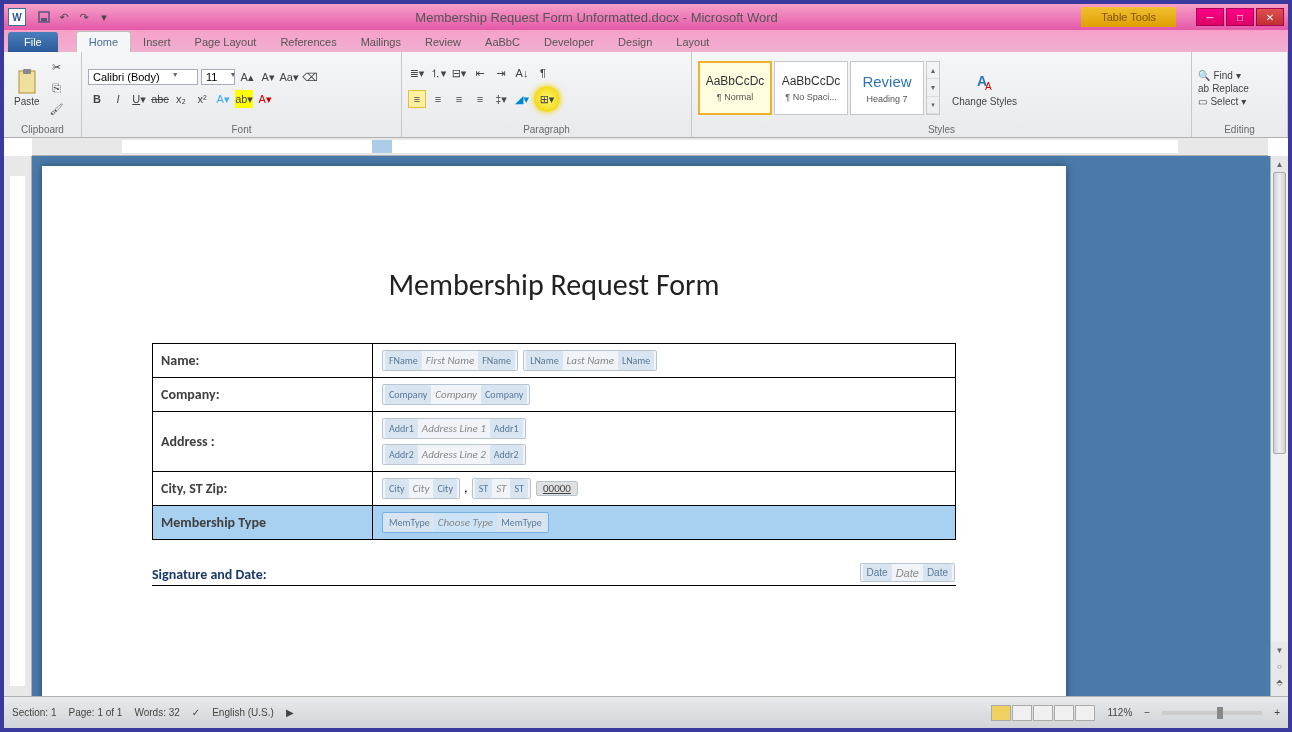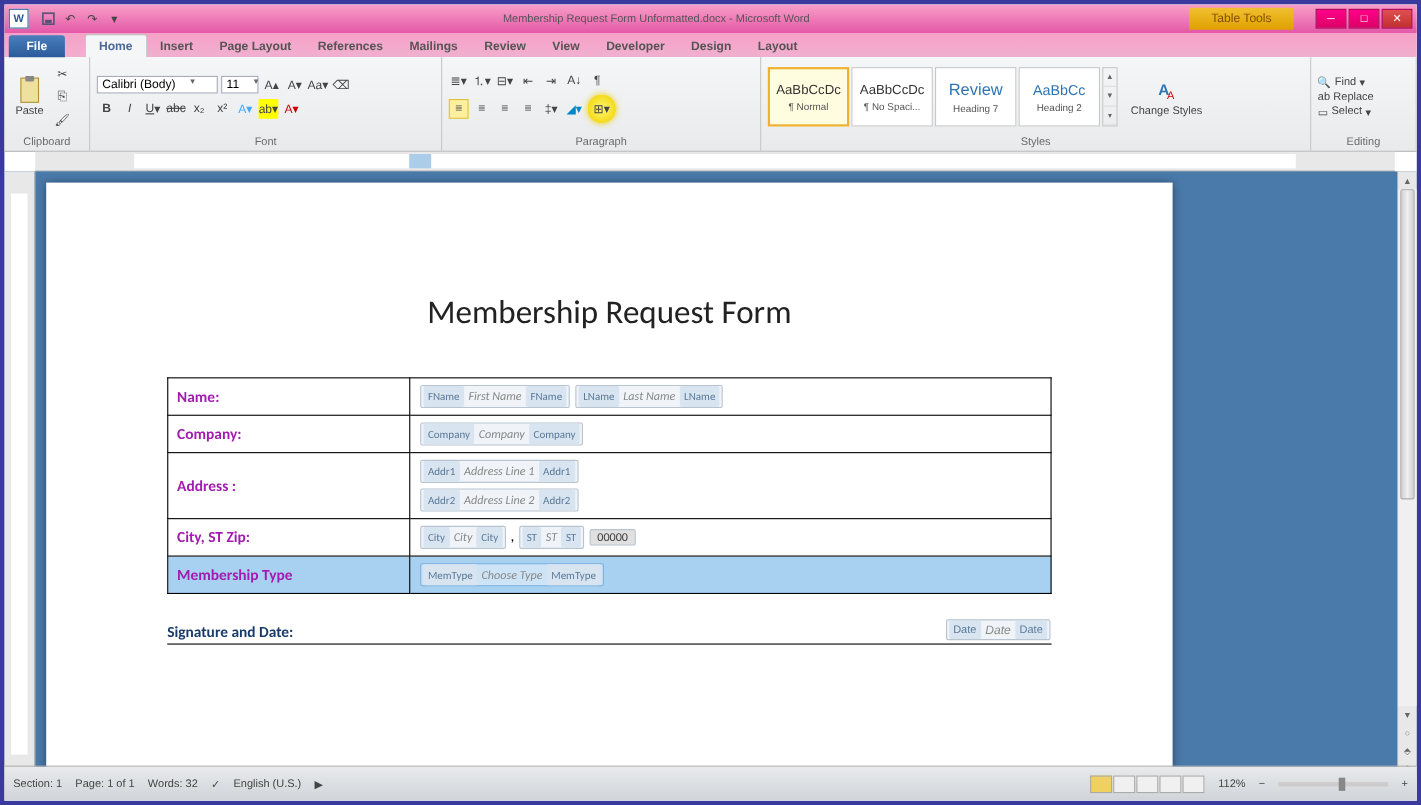--- a/index.html
+++ b/index.html
@@ -3,28 +3,28 @@
 <meta charset="utf-8">
 <style>
 * { box-sizing: border-box; margin: 0; padding: 0; }
 body { font-family: "Segoe UI", Tahoma, sans-serif; font-size: 11px; background: #fff; border: 4px solid #3a3a9e; width: 1292px; height: 732px; overflow: hidden; position: relative; }
 
 
 .titlebar { height: 26px; background: linear-gradient(#f7a0c8, #e458a8); display: flex; align-items: center; padding: 0 4px; color: #4a4a4a; }
 .titlebar .word-icon { width: 18px; height: 18px; background: #fff; border: 1px solid #3a6ea5; display: flex; align-items: center; justify-content: center; color: #2b579a; font-weight: bold; font-size: 10px; margin-right: 6px; }
 .titlebar .qat { display: flex; gap: 4px; margin-left: 4px; }
 .titlebar .qat-btn { width: 16px; height: 16px; display: flex; align-items: center; justify-content: center; color: #444; }
-.titlebar .title-text { flex: 1; text-align: center; font-size: 10px; color: #555; }
+.titlebar .title-text { flex: 1; text-align: center; font-size: 13px; color: #555; }
 .titlebar .tabtools { background: linear-gradient(#f0c030, #e0a000); padding: 4px 20px; font-size: 11px; color: #805000; border-radius: 2px 2px 0 0; margin-right: 20px; }
 .titlebar .winbtns { display: flex; gap: 2px; }
 .titlebar .winbtn { width: 28px; height: 18px; background: linear-gradient(#f08, #d06); border: 1px solid #a05; display: flex; align-items: center; justify-content: center; color: #fff; font-size: 10px; }
 .titlebar .winbtn.close { background: linear-gradient(#e05050, #c03030); }
 
 
-.ribbon-tabs { height: 22px; background: linear-gradient(#f7a0c8, #f0b0d0); display: flex; align-items: flex-end; padding-left: 4px; font-weight: bold; }
+.ribbon-tabs { height: 22px; background: linear-gradient(#f7a0c8, #f0b0d0); display: flex; align-items: flex-end; padding-left: 4px; }
 .ribbon-tabs .file-tab { background: linear-gradient(#4a7ebb, #2b5a9b); color: #fff; padding: 4px 16px; font-size: 11px; border-radius: 3px 3px 0 0; margin-right: 2px; }
 .ribbon-tabs .tab { padding: 4px 12px; font-size: 11px; color: #555; cursor: pointer; }
 .ribbon-tabs .tab.active { background: #f5f6f7; border-radius: 3px 3px 0 0; border: 1px solid #c0c0c0; border-bottom: none; color: #4a6a9a; margin-left: 16px; }
 
 
 .ribbon { height: 86px; background: linear-gradient(#f5f6f7, #e8eaec); border-bottom: 1px solid #b0b0b0; display: flex; }
 .ribbon-group { border-right: 1px solid #c8c8c8; padding: 2px 6px; display: flex; flex-direction: column; justify-content: space-between; }
 .ribbon-group-label { text-align: center; font-size: 10px; color: #6a6a6a; padding-top: 2px; }
 .ribbon-group-body { flex: 1; display: flex; align-items: center; gap: 4px; }
 
@@ -62,27 +62,27 @@
 .doc-area { position: absolute; top: 152px; left: 0; right: 0; bottom: 22px; background: #3a6a9a; display: flex; }
 .ruler-v { width: 28px; background: #e8e8e8; border-right: 1px solid #b0b0b0; position: relative; }
 .ruler-v .white { position: absolute; top: 20px; bottom: 20px; left: 6px; right: 6px; background: #fff; }
 .doc-scroll { flex: 1; overflow: hidden; background: #4a7aaa; padding: 10px 18px 10px 10px; }
 .page { background: #fff; width: 1024px; min-height: 560px; box-shadow: 0 0 8px rgba(0,0,0,0.4); padding: 100px 110px 40px; position: relative; }
 
 .doc-title { font-family: Calibri, sans-serif; font-size: 30px; text-align: center; color: #222; margin-bottom: 40px; }
 
 .form-table { width: 100%; border-collapse: collapse; }
 .form-table td { border: 1.5px solid #000; padding: 5px 8px; vertical-align: middle; font-size: 14px; font-family: Calibri, sans-serif; }
-.form-table td.label { width: 220px; font-weight: bold; color: #a21caf; }
+.form-table td.label { width: 220px; font-weight: bold; color: #404040; }
 .form-table tr.sel td { background: #a8d0f0; }
 
 .cc { display: inline-flex; align-items: center; border: 1px solid #b8c4d0; background: #f0f4f8; border-radius: 2px; padding: 0 2px; margin: 1px; font-size: 11px; }
 .cc .tag { background: #d8e4f0; color: #5a7a9a; padding: 3px 4px; font-size: 10px; border-radius: 2px; }
 .cc .ph { color: #888; padding: 0 4px; font-style: italic; }
-.cc .val { color: #444; padding: 0 4px; }
+.cc .val { color: #444; padding: 0 4px; text-decoration: underline; }
 .cc.sel { background: #cde4f7; border-color: #7ab0e0; }
 
 .sig-row { margin-top: 22px; display: flex; align-items: flex-end; border-bottom: 1.5px solid #000; padding-bottom: 2px; }
 .sig-label { font-weight: bold; font-size: 14px; font-family: Calibri; color: #1a3a6a; }
 .sig-spacer { flex: 1; }
 
 
 .vscroll { width: 18px; background: #e8e8e8; border-left: 1px solid #b0b0b0; display: flex; flex-direction: column; }
 .vscroll .arr { height: 16px; display: flex; align-items: center; justify-content: center; font-size: 8px; color: #666; }
 .vscroll .track { flex: 1; background: #f0f0f0; position: relative; }
@@ -127,21 +127,21 @@
 </div>
 
 <div class="ribbon-tabs">
   <div class="file-tab">File</div>
   <div class="tab active">Home</div>
   <div class="tab">Insert</div>
   <div class="tab">Page Layout</div>
   <div class="tab">References</div>
   <div class="tab">Mailings</div>
   <div class="tab">Review</div>
-  <div class="tab">View</div>
+  <div class="tab">AaBbC</div>
   <div class="tab">Developer</div>
   <div class="tab">Design</div>
   <div class="tab">Layout</div>
 </div>
 
 <div class="ribbon">
 
   <div class="ribbon-group" style="width:78px">
     <div class="ribbon-group-body">
       <div class="big-btn">
@@ -234,24 +234,20 @@
             <div class="preview">AaBbCcDc</div>
             <div class="name">¶ Normal</div>
           </div>
         <div class="style-box">
             <div class="preview">AaBbCcDc</div>
             <div class="name">¶ No Spaci...</div>
           </div>
         <div class="style-box">
             <div class="preview" style="color:#2e74b5;font-size:15px">Review</div>
             <div class="name">Heading 7</div>
-          </div>
-        <div class="style-box">
-            <div class="preview" style="color:#2e74b5;font-size:13px">AaBbCc</div>
-            <div class="name">Heading 2</div>
           </div>
         <div class="style-scroll">
             <div>▲</div>
             <div>▼</div>
             <div>▾</div>
           </div>
         <div class="big-btn" style="margin-left:6px">
           <div class="ico">
               <svg width="20" height="20">
                 <text x="2" y="14" font-size="14" fill="#2e74b5" font-weight="bold">A</text>

